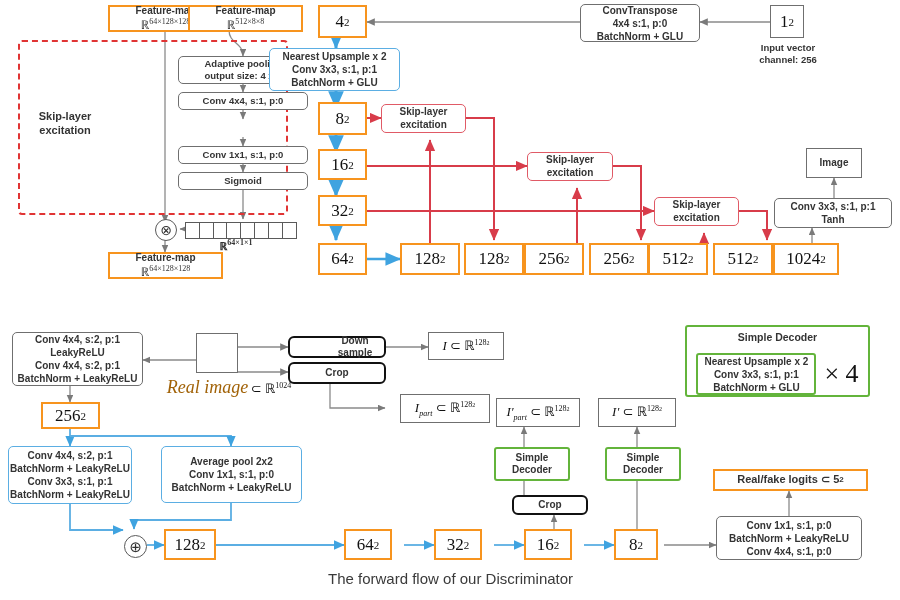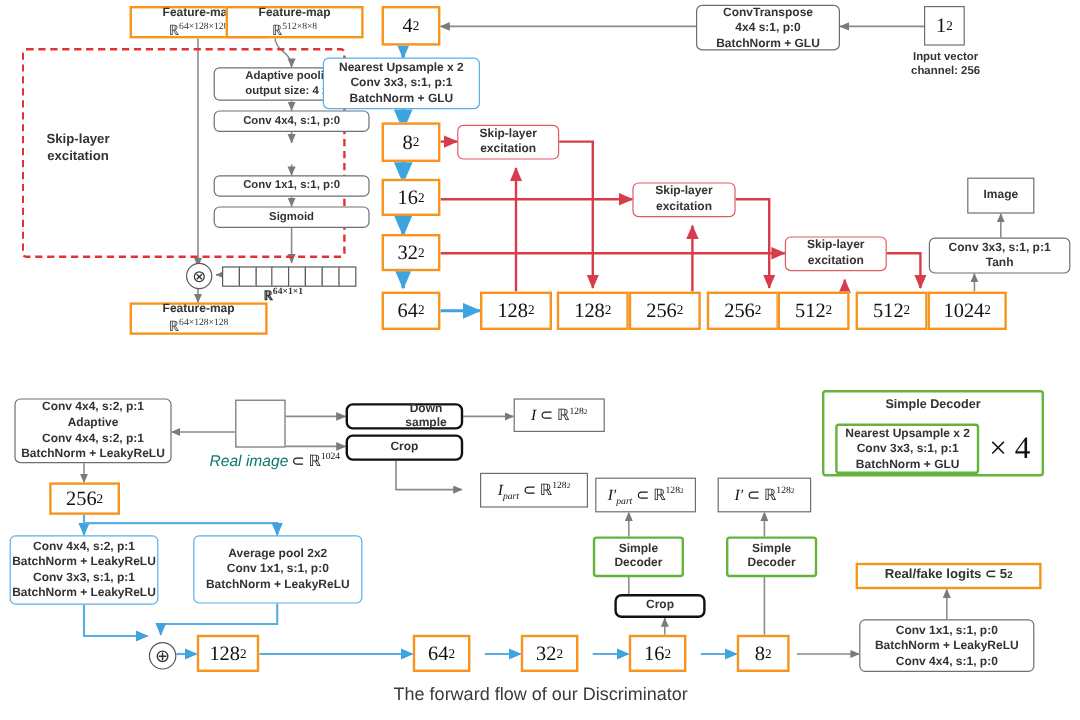--- a/index.html
+++ b/index.html
@@ -24,21 +24,21 @@
   .spec{font-size:9.5px;font-weight:bold;line-height:1.25;color:#333;}
   .spec2{font-size:10px;font-weight:bold;line-height:1.3;color:#333;}
   .lbl{font-size:10px;font-weight:bold;line-height:1.25;color:#333;}
   .fm{font-size:10px;font-weight:bold;line-height:1.3;color:#333;}
   .fm .rr{font-family:"Liberation Serif",serif;font-size:12px;font-weight:normal;}
   .fm .rr sup{font-size:8px;}
   .caption{position:absolute;font-size:15px;color:#3a3a3a;white-space:nowrap;}
   .math{font-family:"Liberation Serif",serif;font-size:13px;color:#111;}
   .math sub{font-size:8px;font-style:italic;}
   .math sup{font-size:8px;}
-  .mathi{font-family:Liberation Sans, sans-serif;font-style:italic;font-size:13px;color:#0f766e;}
+  .mathi{font-family:Liberation Serif, serif;font-style:italic;font-size:18px;color:#a16207;}
   .plainlbl{position:absolute;font-size:9.5px;font-weight:bold;line-height:1.25;color:#333;}
   .vecwrap{position:absolute;display:flex;}
   .vecwrap .cell{width:13px;height:15px;border:1.2px solid #5a5a5a;margin-left:-1.2px;background:#fff;}
   .vecwrap .cell:first-child{margin-left:0;}
   .circ{position:absolute;border:1.6px solid #5a5a5a;border-radius:50%;background:#fff;
         display:flex;align-items:center;justify-content:center;font-size:14px;color:#333;}
 </style>
 </head>
 <body>
 
@@ -270,21 +270,21 @@
     <span>Conv 3x3, s:1, p:1</span>
     <span>Tanh</span>
   </div>
   <div class="node graysq lbl" style="left:806px;top:148px;width:56px;height:30px;">
     <span>Image</span>
   </div>
 
 
   <div class="node gray spec2" style="left:12px;top:332px;width:131px;height:54px;flex-direction:column;">
     <span>Conv 4x4, s:2, p:1</span>
-    <span>Adaptive</span>
+    <span>LeakyReLU</span>
     <span>Conv 4x4, s:2, p:1</span>
     <span>BatchNorm + LeakyReLU</span>
   </div>
 
   <div class="node graysq" style="left:196px;top:333px;width:42px;height:40px;"></div>
   <div class="plainlbl" style="left:159px;top:376px;width:140px;text-align:center;font-weight:normal;">
     <span class="mathi">Real image</span>
     <span class="math"><span>⊂ ℝ</span><sup>1024</sup></span>
   </div>
 

